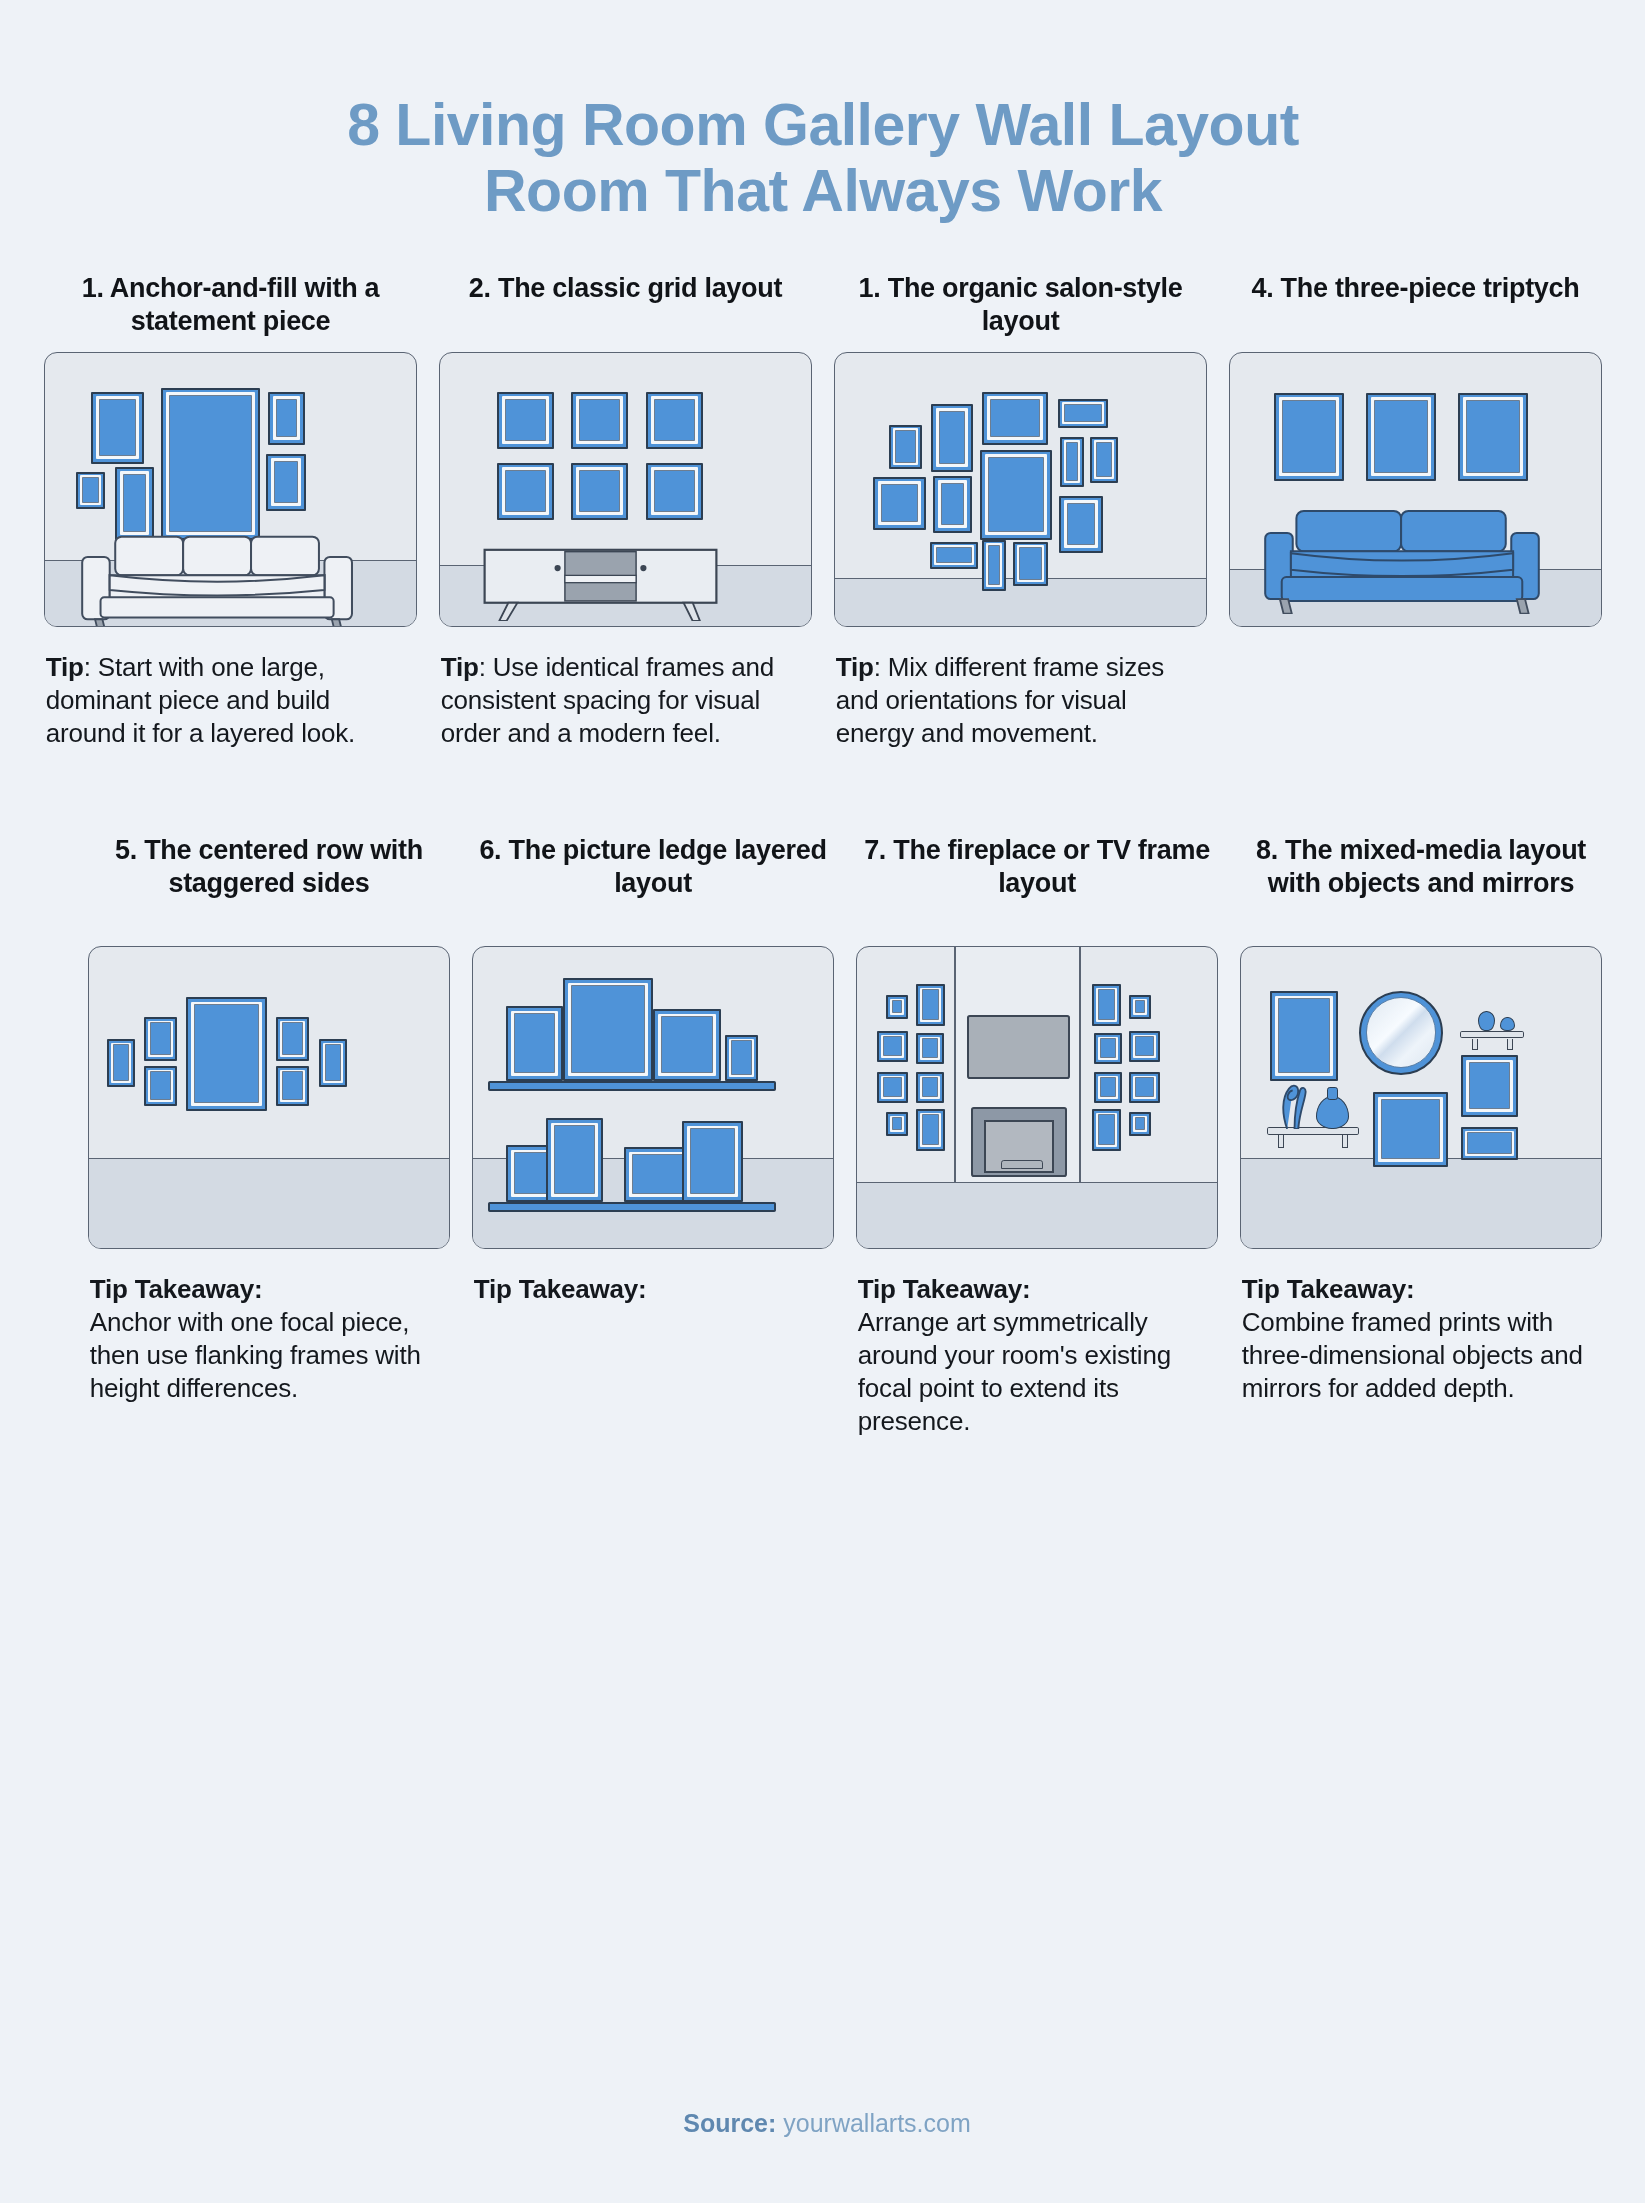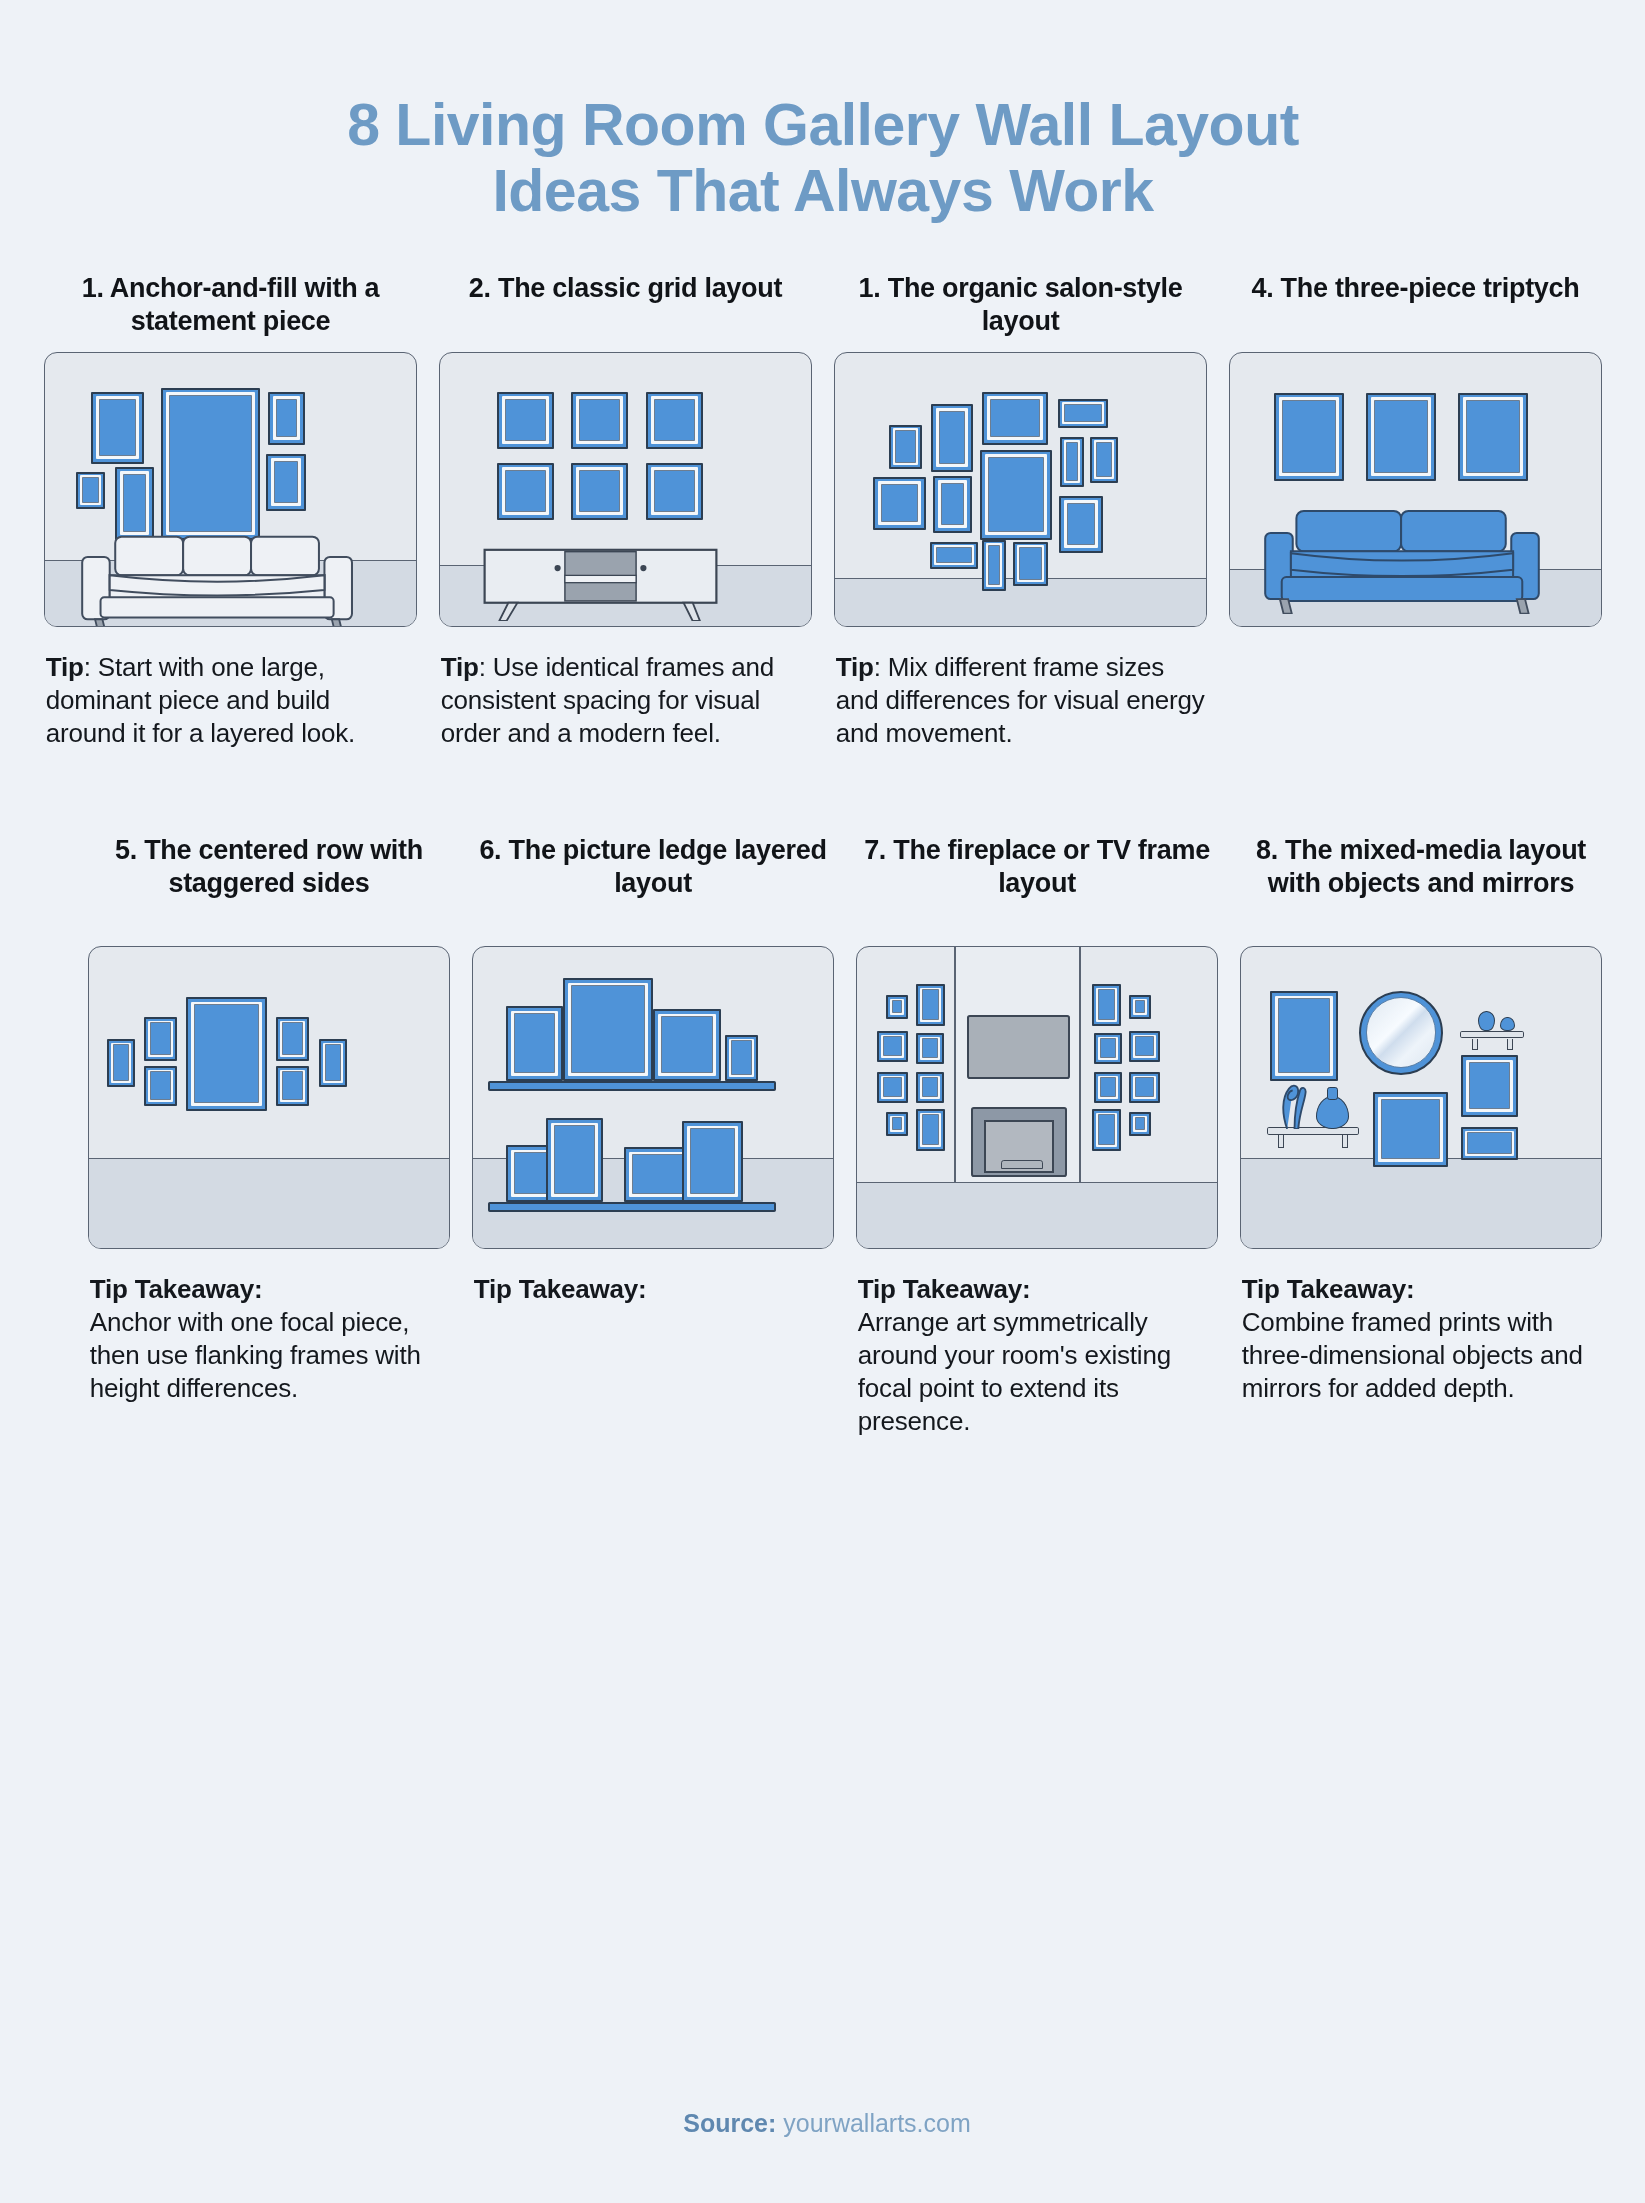--- a/index.html
+++ b/index.html
@@ -190,21 +190,21 @@
   }
   .footer b { font-weight: 700; color: #5f88b0; }
 </style>
 </head>
 <body>
 
 <div class="page">
 
   <div class="title">
     <span>8 Living Room Gallery Wall Layout</span>
-    <span>Ideas That Always Work</span>
+    <span>Room That Always Work</span>
   </div>
 
   <div class="row row-1">
 
     <div class="cell">
       <div class="card-heading">1. Anchor-and-fill with a statement piece</div>
       <div class="illus">
         <div class="floor" style="height:66px"></div>
 
         <div class="frame" style="left:46px;top:39px;width:53px;height:72px">
@@ -368,21 +368,21 @@
             <i>
               <b></b>
             </i>
           </div>
         <div class="frame thin" style="left:178px;top:189px;width:35px;height:44px">
             <i>
               <b></b>
             </i>
           </div>
       </div>
-      <div class="tip"><b>Tip</b><span>: Mix different frame sizes and differences for visual energy and movement.</span></div>
+      <div class="tip"><b>Tip</b><span>: Mix different frame sizes and orientations for visual energy and movement.</span></div>
     </div>
 
     <div class="cell">
       <div class="card-heading">4. The three-piece triptych</div>
       <div class="illus">
         <div class="floor" style="height:57px"></div>
         <div class="frame" style="left:44px;top:40px;width:70px;height:88px">
             <i>
               <b></b>
             </i>

